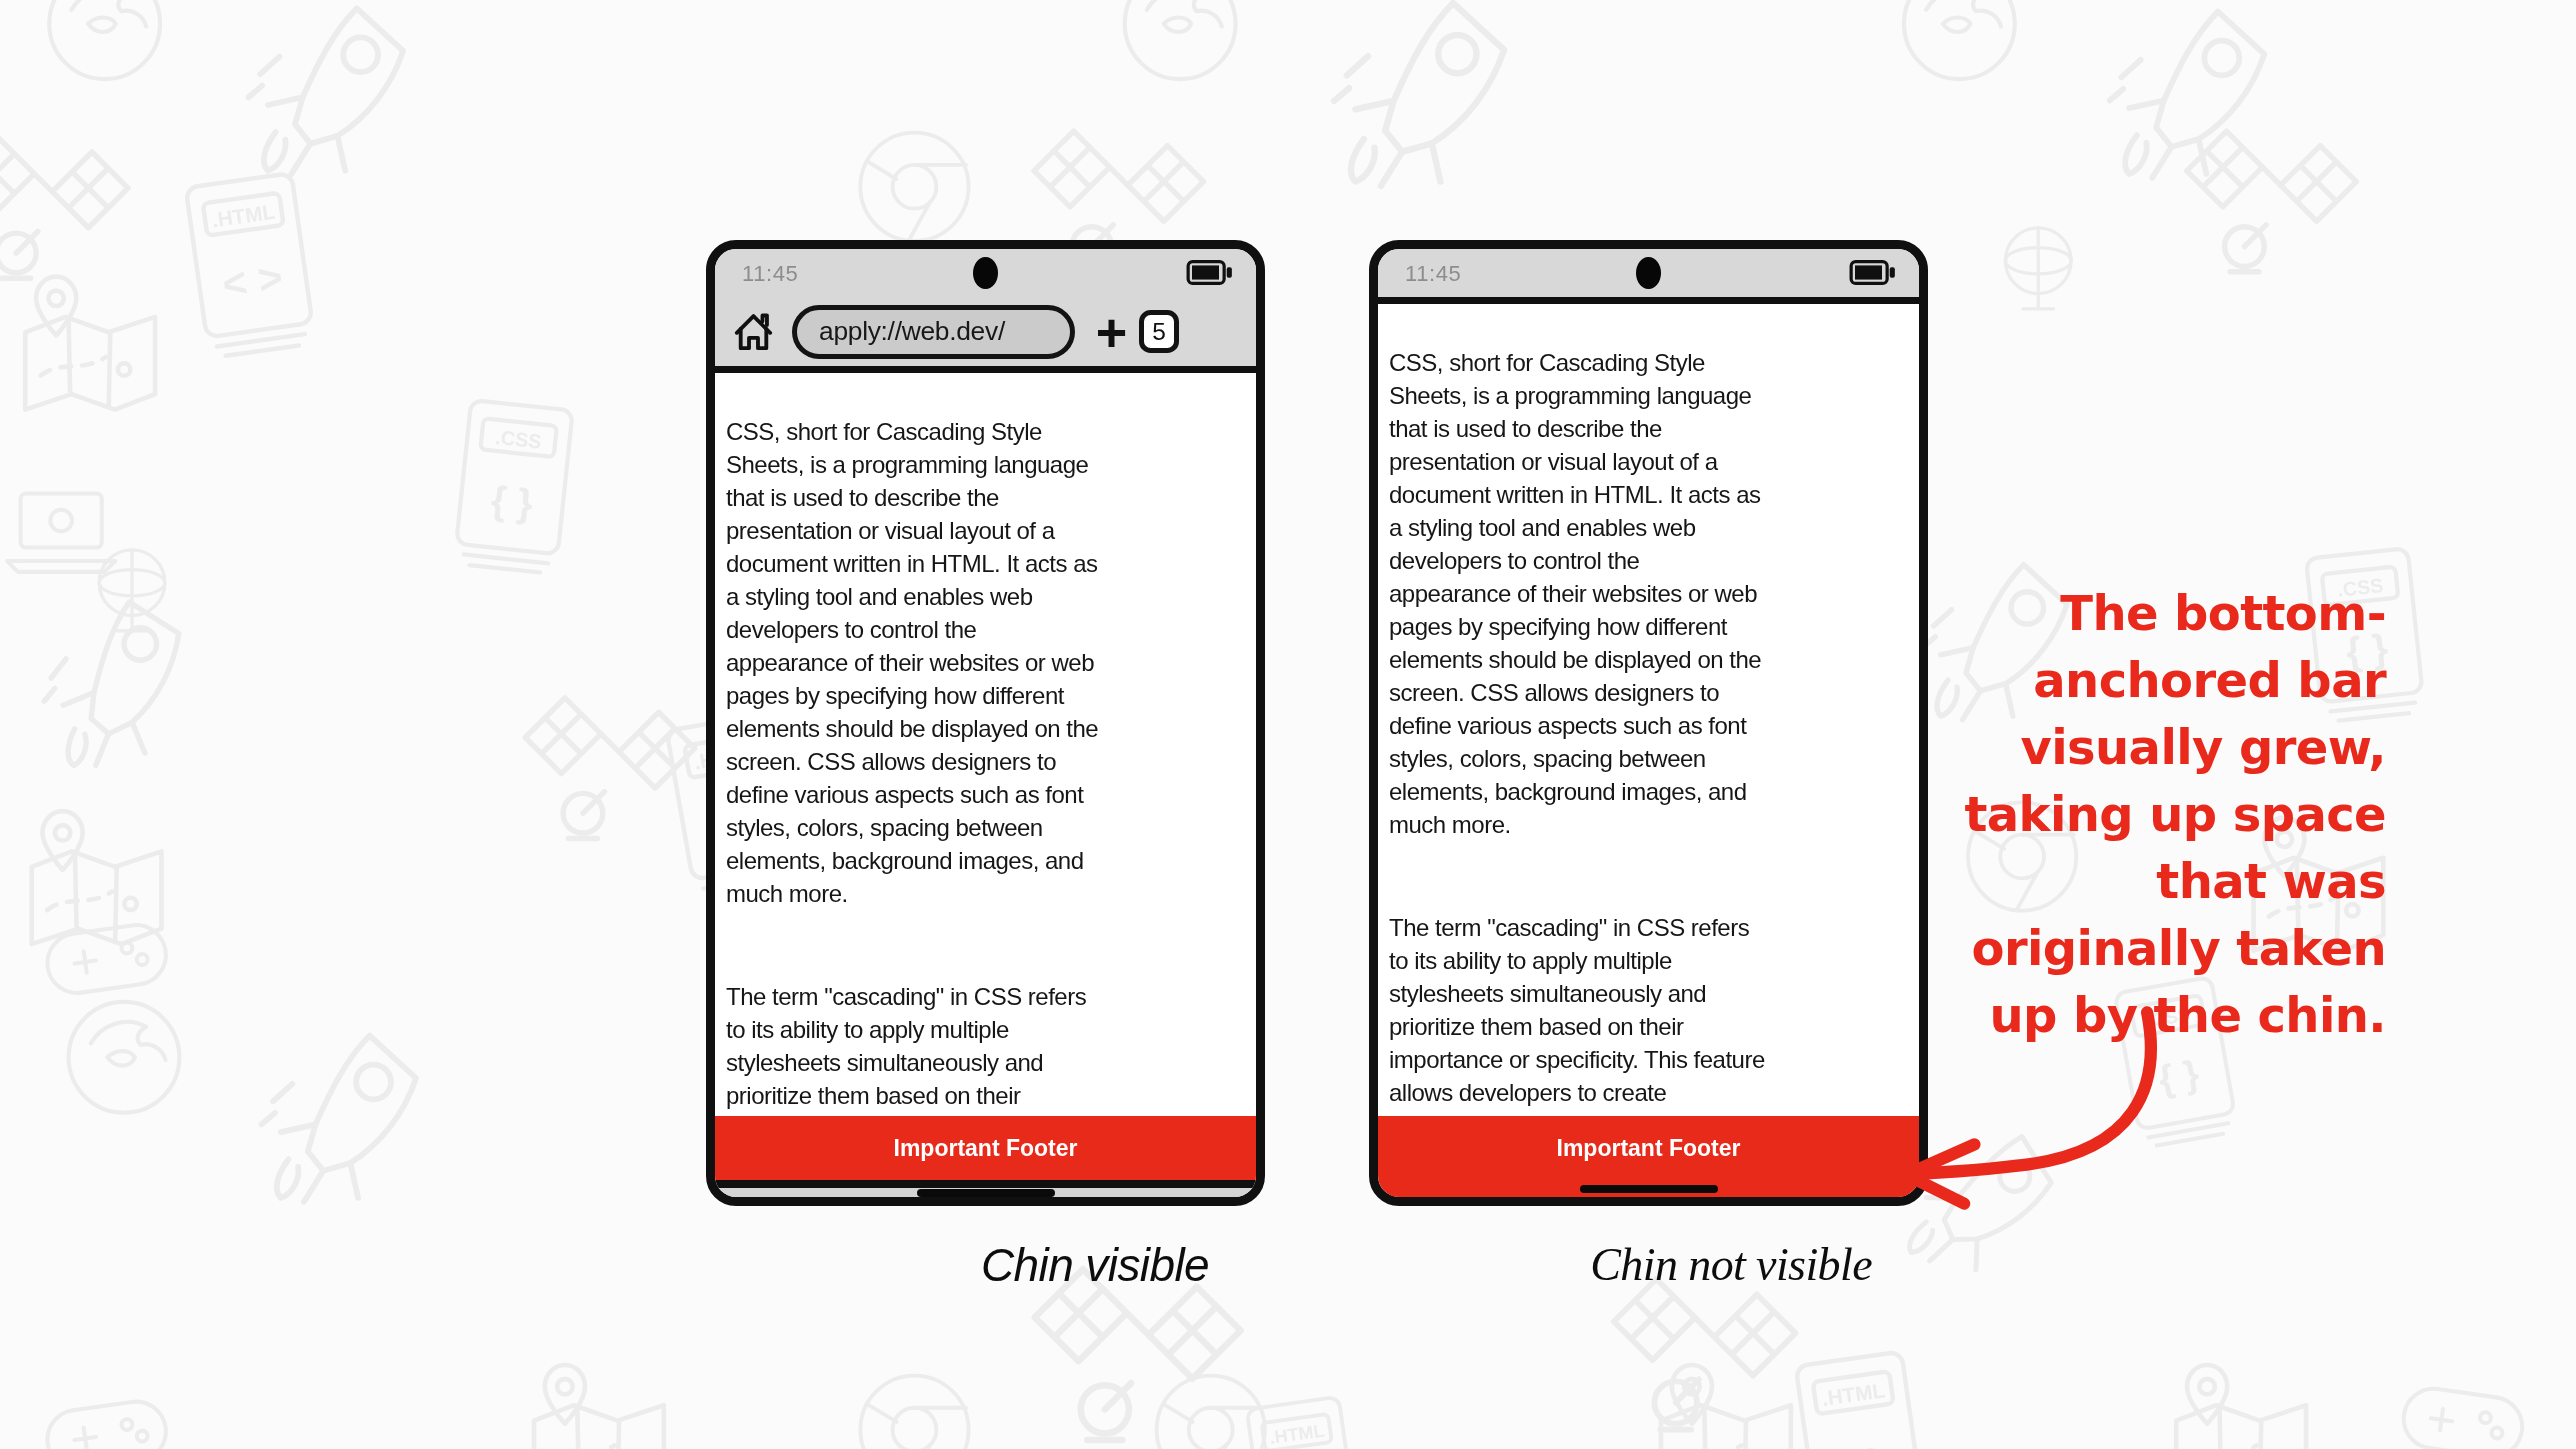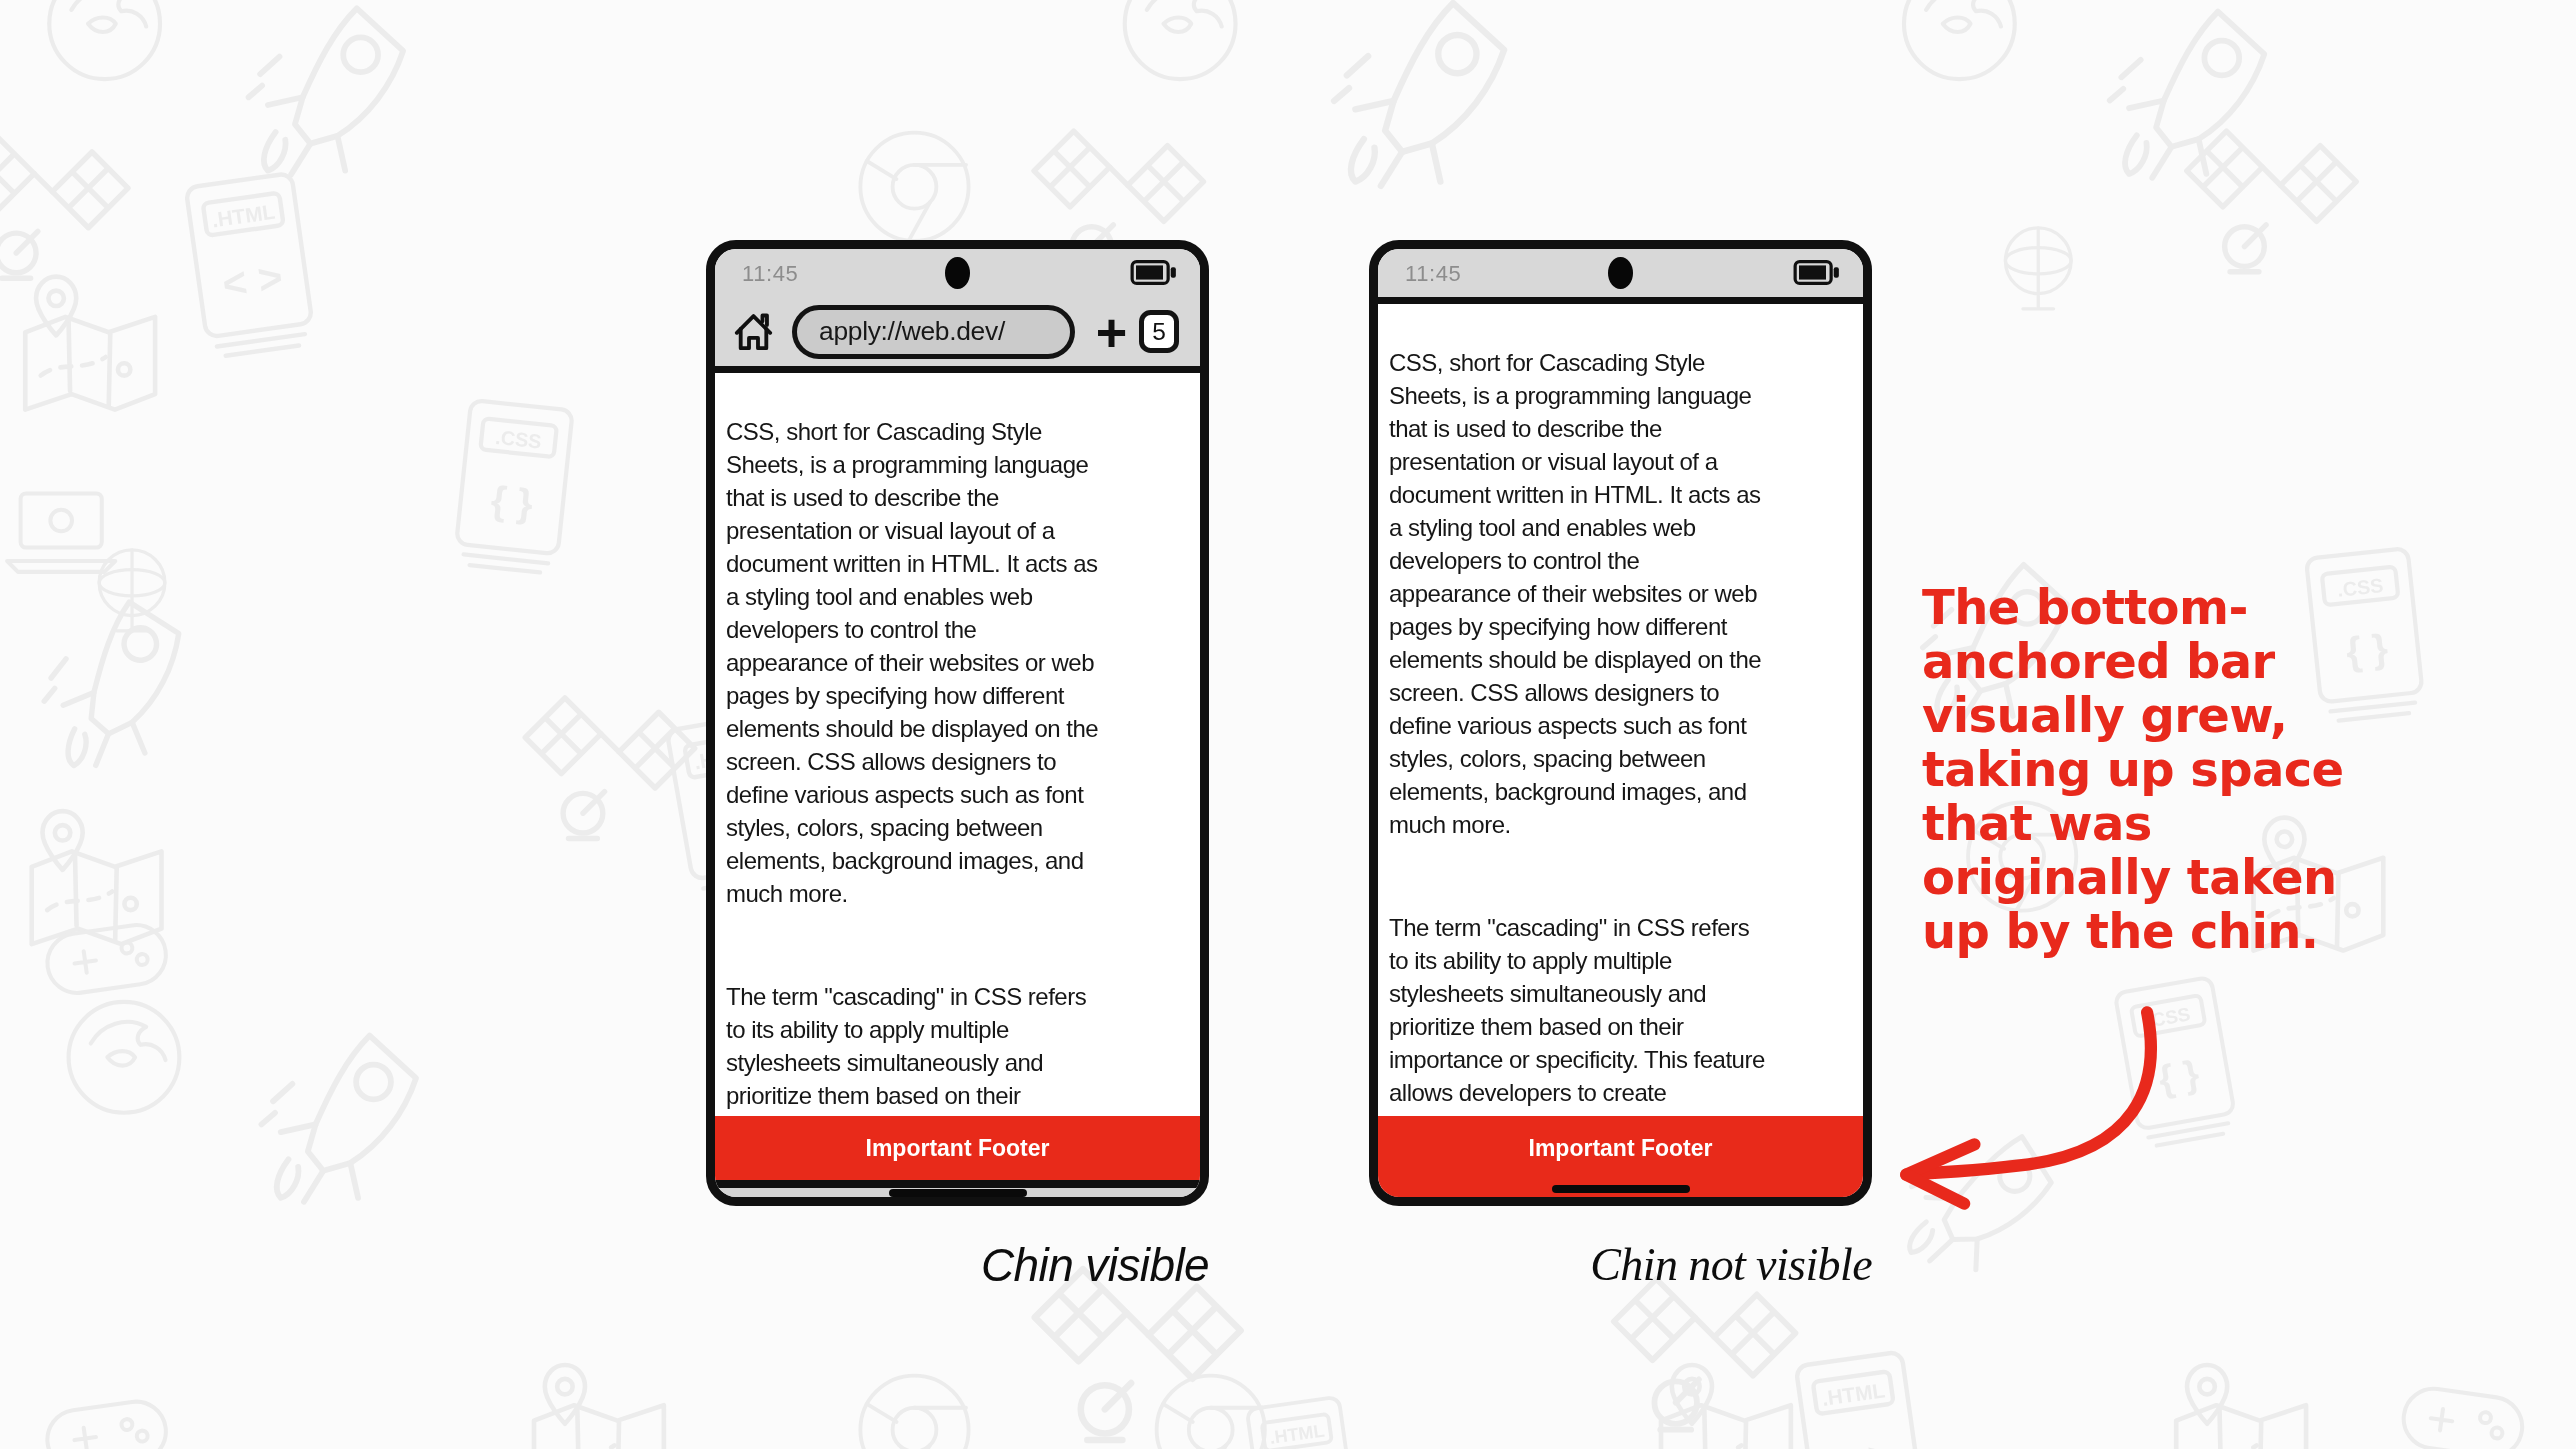--- a/index.html
+++ b/index.html
@@ -6,21 +6,21 @@
   .stage{position:relative;width:2576px;height:1449px;overflow:hidden;background:#fbfbfb;
          font-family:"Liberation Sans",sans-serif;}
 
   
   .bg-svg{position:absolute;left:0;top:0;width:2576px;height:1449px;}
   .bg-sym path,.bg-sym rect,.bg-sym circle,.bg-sym ellipse{
       fill:none;stroke:#ececec;stroke-width:3;stroke-linecap:round;stroke-linejoin:round;}
   .bg-sym text{fill:#ececec;stroke:none;font-family:"Liberation Sans",sans-serif;font-weight:700;}
 
   
-  .phone{position:absolute;top:240px;width:503px;height:966px;box-sizing:border-box;
+  .phone{position:absolute;top:240px;width:559px;height:966px;box-sizing:border-box;
          background:#ffffff;border:9px solid #101010;border-radius:30px;overflow:hidden;}
   .phone--left{left:706px;}
   .phone--right{left:1369px;}
 
   .header{position:relative;background:#d8d8d8;border-bottom:7.7px solid #101010;}
   .phone--left  .header{height:117px;}
   .phone--right .header{height:48px;}
 
   .statusrow{position:absolute;left:0;top:0;right:0;height:48px;}
   .status-time{position:absolute;left:27px;top:11.6px;font-size:22px;color:#8d8d8d;letter-spacing:0.6px;}
@@ -52,22 +52,22 @@
   .home-indicator{position:absolute;left:50%;margin-left:-69px;width:138px;height:8.4px;
                   border-radius:4.5px;background:#0a0a0a;}
   .chin .home-indicator{top:0.6px;}
   .footer--tall .home-indicator{bottom:3.9px;}
 
   .caption{position:absolute;top:1238px;width:503px;text-align:right;
            font-size:46px;font-style:italic;color:#0d0d0d;letter-spacing:-0.6px;}
   .caption--left{left:706px;}
   .caption--right{left:1369px;font-family:Liberation Serif, serif;}
 
-  .annotation{position:absolute;left:1922px;top:580px;width:464px;text-align:left;
-              font-family:"DejaVu Sans",sans-serif;font-weight:800;font-size:48px;line-height:54px;
+  .annotation{position:absolute;left:1922px;top:580px;width:464px;text-align:right;
+              font-family:"DejaVu Sans",sans-serif;font-weight:800;font-size:48px;line-height:67px;
               color:#e8291c;white-space:pre-line;letter-spacing:-0.6px;}
   .arrow-svg{position:absolute;left:0;top:0;width:2576px;height:1449px;pointer-events:none;}
   .arrow-svg path{fill:none;stroke:#e8291c;stroke-width:19;stroke-linecap:round;}
 
   .ic-stroke{fill:none;stroke:#101010;stroke-width:6;stroke-linecap:round;stroke-linejoin:round;}
 </style>
 </head>
 <body>
 
 <div class="stage">

